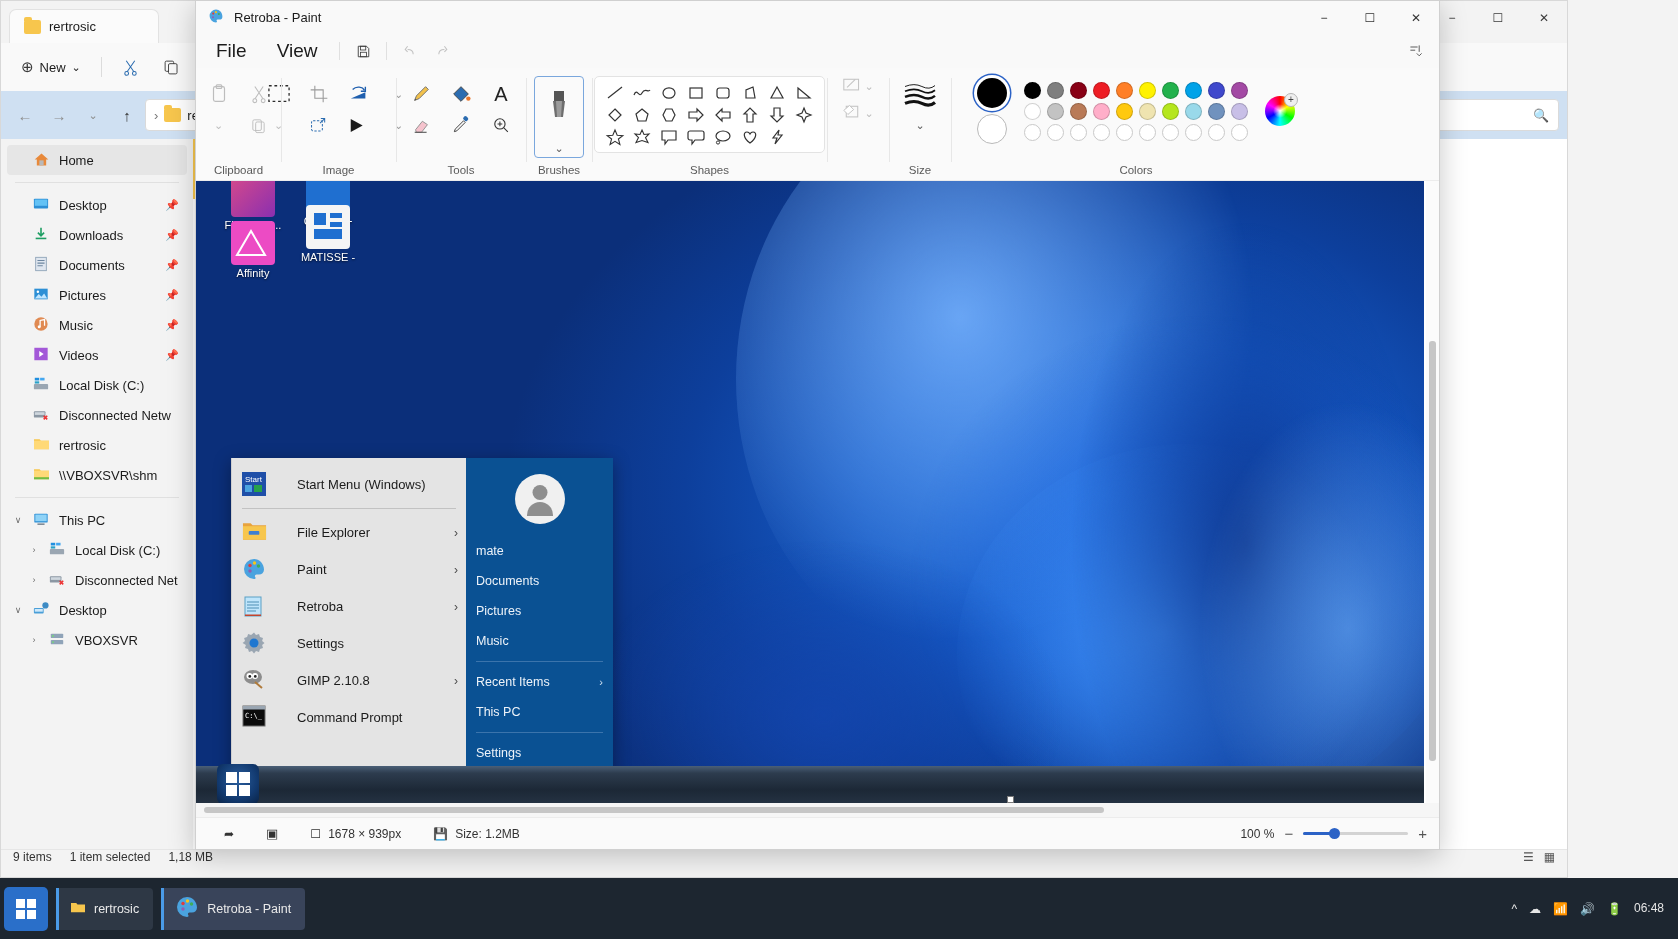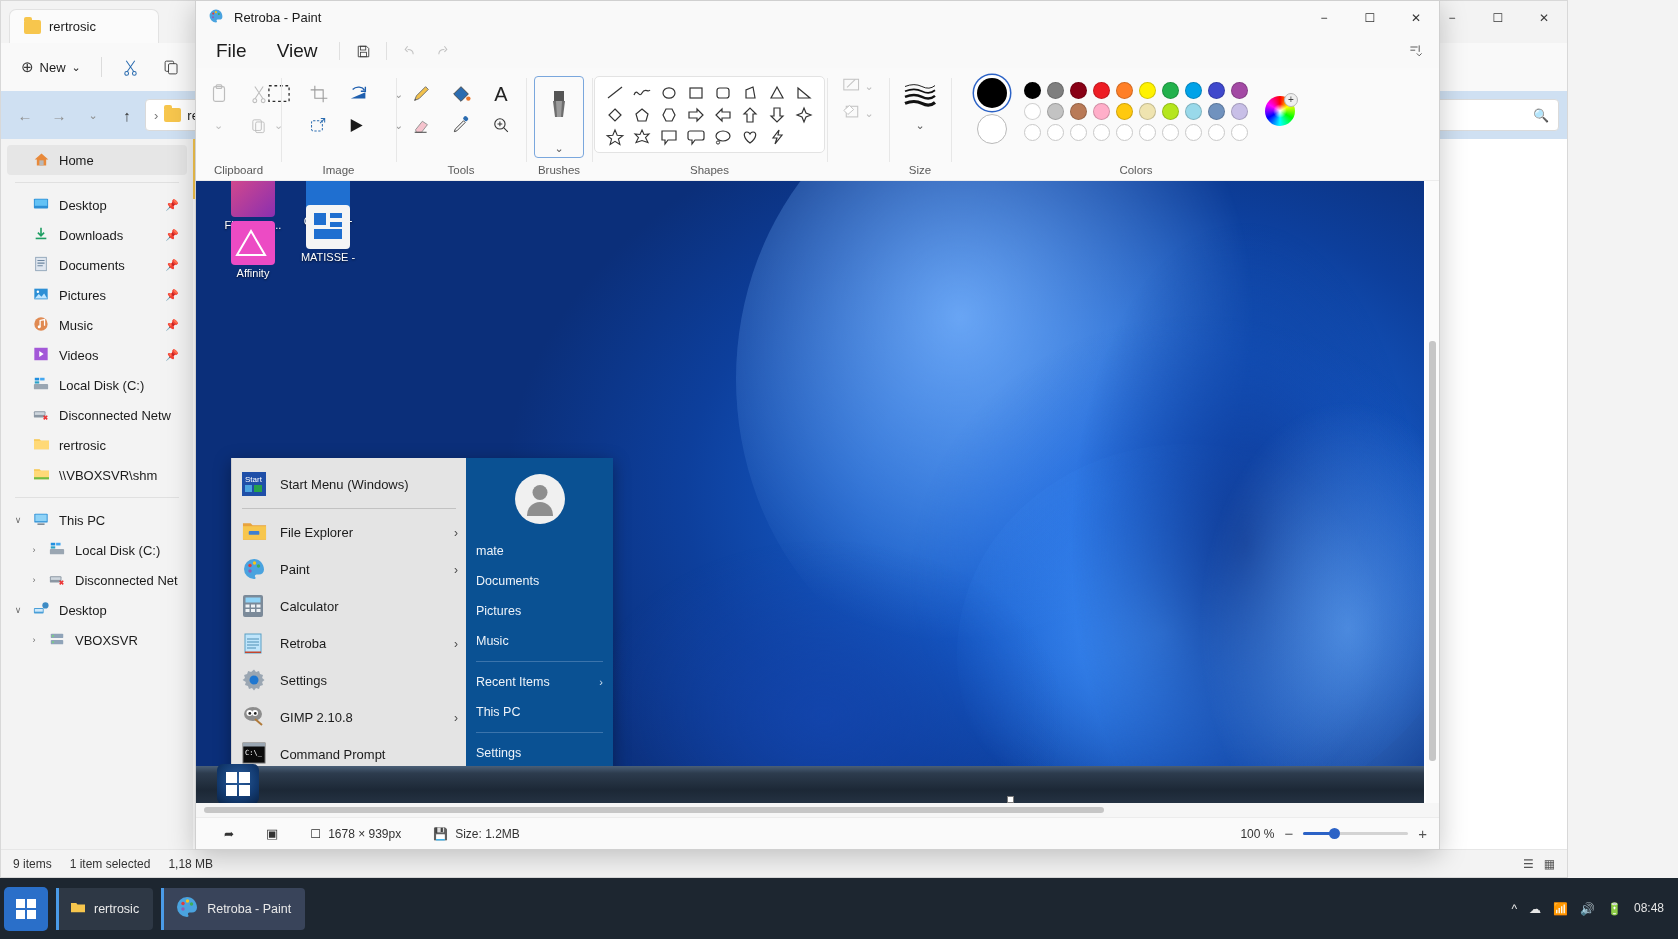--- a/index.html
+++ b/index.html
@@ -35,21 +35,21 @@
   .search-field { width:230px; height:32px; background:#fff; border:1px solid #dadada; border-radius:4px; display:flex; align-items:center; justify-content:space-between; padding:0 8px; font-size:13px; color:#5b5b5b;}
   .ex-body { flex:1; display:flex; min-height:0; }
   .ex-nav { width:192px; background:#f3f3f3; padding-top:6px; overflow:hidden; font-size:13px; }
   .nav-row { height:30px; display:flex; align-items:center; gap:8px; padding:0 10px; position:relative; white-space:nowrap;}
   .nav-row.sel { background:#e6e6e6; border-radius:4px; margin:0 6px; padding-left:4px; }
   .nav-row .chev { width:14px; text-align:center; color:#6b6b6b; font-size:9px; }
   .nav-row .ico { width:18px; height:18px; display:inline-block; position:relative; flex:none; }
   .nav-row .pin { position:absolute; right:14px; color:#9b9b9b; font-size:11px; }
   .nav-sep { height:1px; background:#e0e0e0; margin:7px 14px; }
   .ex-content { flex:1; background:#fff; position:relative; overflow:hidden; }
-  .ex-statusbar { height:28px; background:#f3f3f3; border-top:1px solid #e6e6e6; display:flex; align-items:center; padding:0 12px; gap:18px; font-size:12px; color:#333;}
+  .ex-statusbar { height:28px; background:#f3f3f3; border-top:1px solid #e6e6e6; display:flex; padding:0 12px; gap:18px; font-size:12px; color:#333;}
   .ex-statusbar .right { margin-left:auto; display:flex; gap:10px; color:#555; }
   
   .folder { width:17px;height:14px;background:#f7c64d; border-radius:2px; position:relative; }
   .folder:before { content:""; position:absolute; left:0; top:-3px; width:8px;height:4px;background:#f7c64d;border-radius:2px 2px 0 0;}
   
   #paint {
     position:absolute; left:195px; top:0; width:1245px; height:850px;
     background:#f9f9f9; border:1px solid #d0d0d0; box-shadow:0 6px 26px rgba(0,0,0,.22);
     display:flex; flex-direction:column;
   }
@@ -92,21 +92,21 @@
       radial-gradient(ellipse 600px 420px at 74% 50%, #1f6fe0 0%, #1559c4 40%, #0d3f9c 70%, #0b2f7a 100%),
       radial-gradient(ellipse 900px 700px at 45% 20%, #6fa8e6 0%, #2f72cf 45%, #12479f 100%),
       linear-gradient(160deg,#9dc2e8 0%, #2e74cd 35%, #0f3f97 75%, #0a2a68 100%);
   }
   .wave { position:absolute; border-radius:50%; filter:blur(0.4px); }
   .desktop-ico { position:absolute; width:64px; text-align:center; color:#fff; font-size:11px; text-shadow:0 1px 2px rgba(0,0,0,.7);}
   .desktop-ico .glyph { width:44px;height:44px;margin:0 auto 2px; border-radius:4px; position:relative;}
   
   #startmenu { position:absolute; left:35px; top:277px; width:382px; height:491px; display:flex; box-shadow:0 4px 16px rgba(0,0,0,.35);}
   .sm-left { width:235px; background:#e4e4e4; display:flex; flex-direction:column; padding-top:8px; border-left:1px solid #cfcfcf; }
-  .sm-item { height:37px; display:flex; align-items:center; gap:12px; padding:0 8px 0 10px; font-size:13px; color:#1b1b1b; position:relative;}
+  .sm-item { height:37px; display:flex; align-items:center; gap:29px; padding:0 8px 0 10px; font-size:13px; color:#1b1b1b; position:relative;}
   .sm-item .arrow { margin-left:auto; color:#4a4a4a; font-size:12px; }
   .sm-ico { width:26px;height:26px;flex:none; position:relative; }
   .sm-sep { height:1px; background:#c2c2c2; margin:5px 10px; }
   .sm-right { width:147px; background:#0a5193; color:#fff; padding:0 0 0 0; display:flex; flex-direction:column; }
   .avatar { width:50px;height:50px;border-radius:50%;background:#f0f0f0; margin:16px auto 12px; position:relative;}
   .avatar:before { content:""; position:absolute; left:50%; top:11px; transform:translateX(-50%); width:15px;height:15px;border-radius:50%;background:#8e8e8e;}
   .avatar:after { content:""; position:absolute; left:50%; bottom:8px; transform:translateX(-50%); width:26px;height:14px;border-radius:13px 13px 0 0;background:#8e8e8e;}
   .sr-item { height:30px; display:flex; align-items:center; padding:0 10px; font-size:12.5px; color:#eef3f9;}
   .sr-item .arrow { margin-left:auto; font-size:11px; color:#cfe0f0;}
   .sr-sep { height:1px; background:#3b74ac; margin:5px 10px; }
@@ -834,35 +834,20 @@
                     <circle cx="8" cy="8.5" r="1.7" fill="#e03b3b"></circle>
                     <circle cx="12.5" cy="6" r="1.7" fill="#f5c518"></circle>
                     <circle cx="16.5" cy="9" r="1.7" fill="#3fae57"></circle>
                     <circle cx="8" cy="14" r="1.7" fill="#8e5db5"></circle>
                   </svg></span>
                 <span>Paint</span>
                 <span class="arrow">›</span>
               </div>
               <div class="sm-item">
                 <span class="sm-ico"><svg width="22" height="24" viewBox="0 0 22 24">
-                    <rect x="1" y="1" width="20" height="22" rx="2" fill="#7b8a99"></rect>
-                    <rect x="3.5" y="3.5" width="15" height="5" fill="#8fd3f7"></rect>
-                    <g fill="#eef2f5">
-                      <rect x="3.5" y="10.5" width="4" height="3"></rect>
-                      <rect x="9" y="10.5" width="4" height="3"></rect>
-                      <rect x="14.5" y="10.5" width="4" height="3"></rect>
-                      <rect x="3.5" y="15" width="4" height="3"></rect>
-                      <rect x="9" y="15" width="4" height="3"></rect>
-                      <rect x="14.5" y="15" width="4" height="3"></rect>
-                    </g>
-                  </svg></span>
-                <span>Calculator</span>
-              </div>
-              <div class="sm-item">
-                <span class="sm-ico"><svg width="22" height="24" viewBox="0 0 22 24">
                     <rect x="3" y="3" width="16" height="19" fill="#bfe5fb" stroke="#5a9fc4"></rect>
                     <path d="M5 8h12M5 11h12M5 14h12M5 17h9" stroke="#4f8fb5" stroke-width="1.2"></path>
                     <rect x="3" y="20.5" width="16" height="1.5" fill="#c4452d"></rect>
                   </svg></span>
                 <span>Retroba</span>
                 <span class="arrow">›</span>
               </div>
               <div class="sm-item">
                 <span class="sm-ico"><svg width="24" height="24" viewBox="0 0 24 24">
                     <path d="M12 1.5l2 2.4 3-.9 1 3 3 1-.9 3 2.4 2-2.4 2 .9 3-3 1-1 3-3-.9-2 2.4-2-2.4-3 .9-1-3-3-1 .9-3L.6 12 3 10l-.9-3 3-1 1-3 3 .9z" fill="#9aa6b2"></path>
@@ -1005,16 +990,16 @@
         <span>Retroba - Paint</span>
       </div>
     </div>
   <div class="tray">
     <span>^</span>
     <span>☁</span>
     <span>📶</span>
     <span>🔊</span>
     <span>🔋</span>
     <span class="clock">
-      <span>08:48</span>
+      <span>06:48</span>
     </span>
   </div>
 </div>
 
 </body></html>

